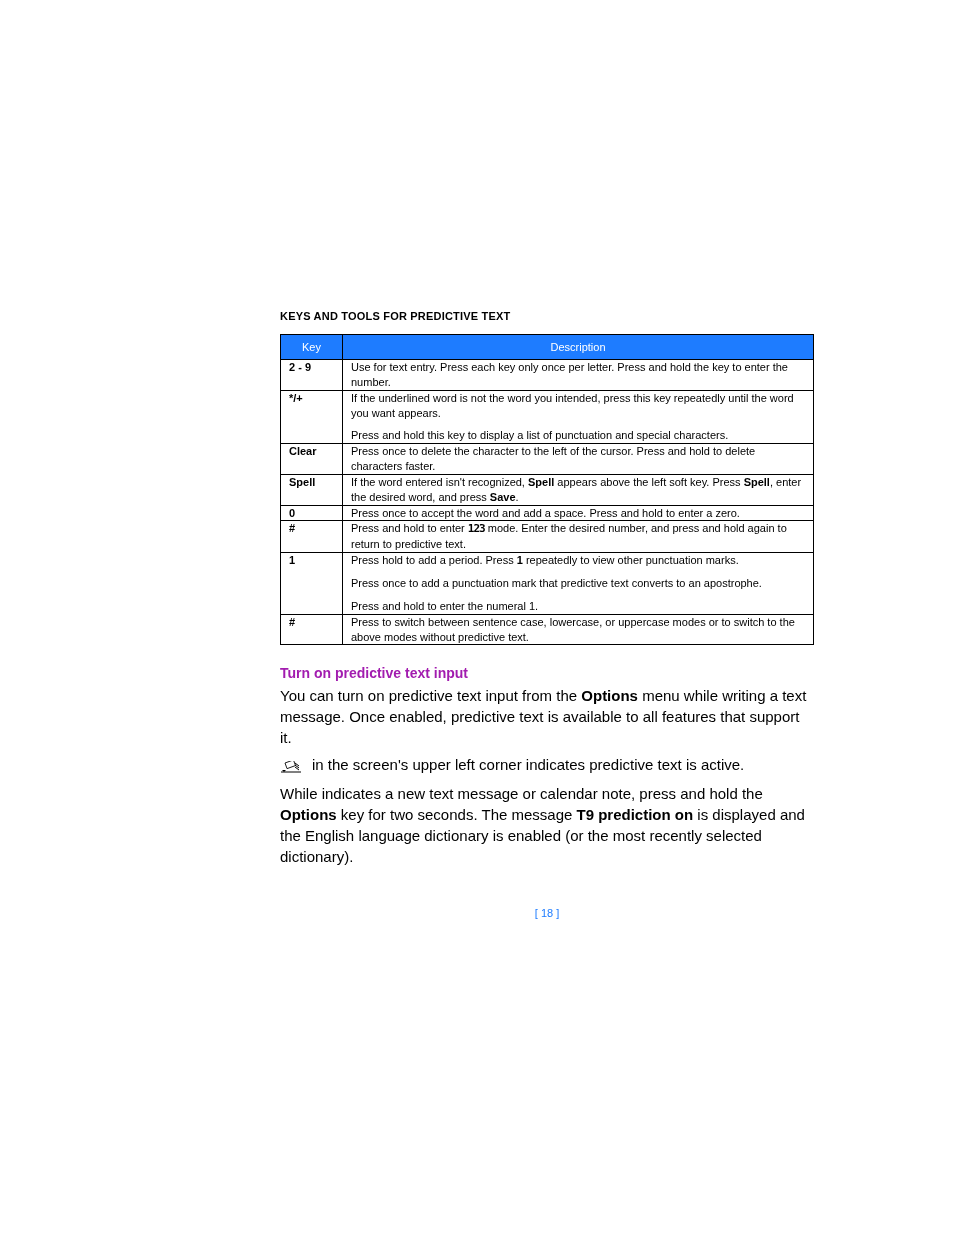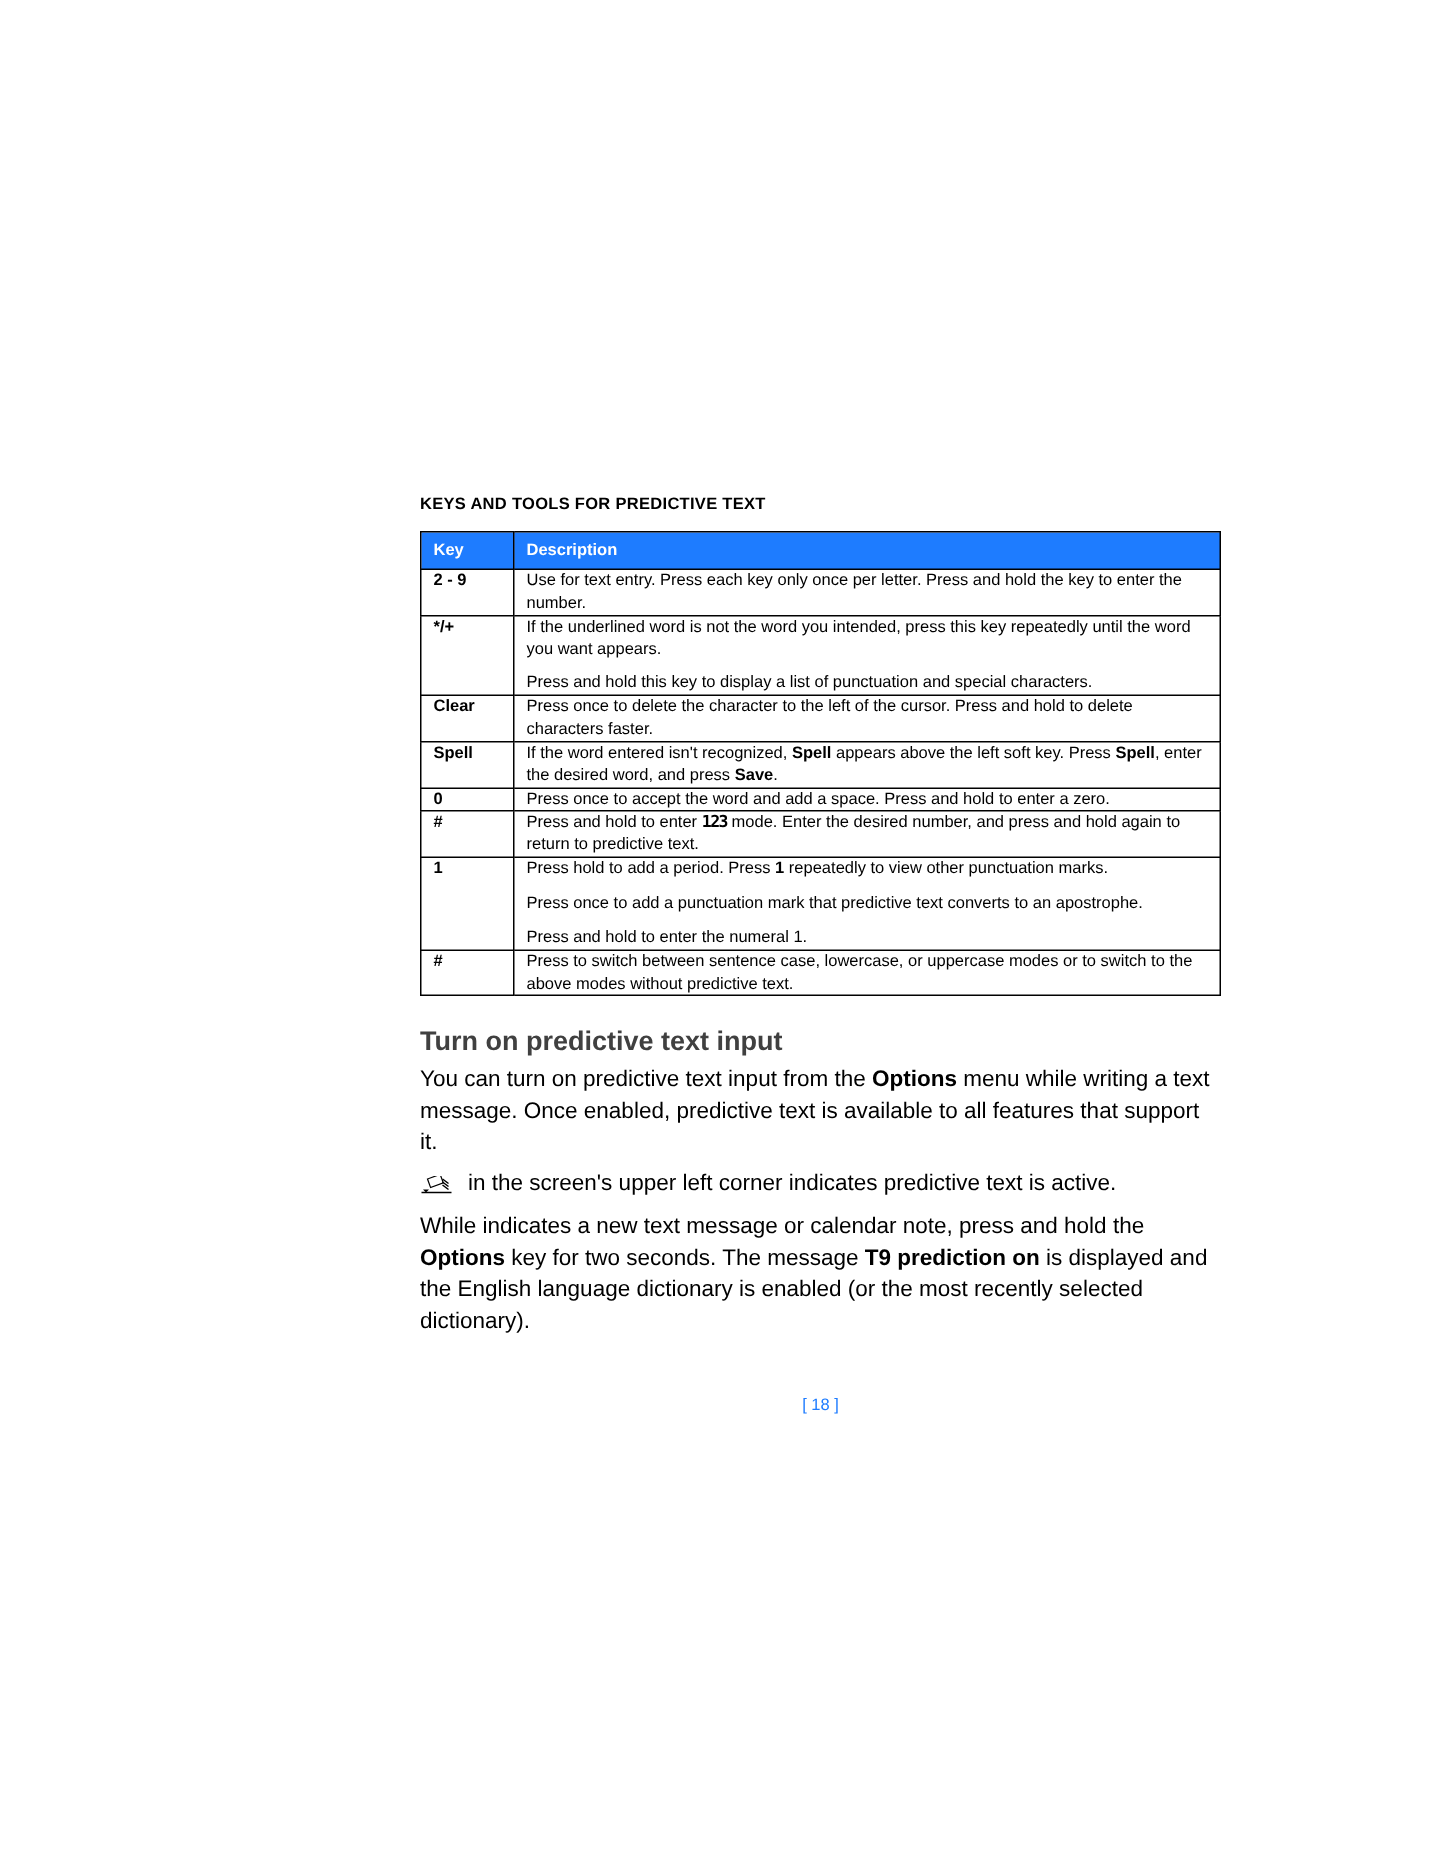--- a/index.html
+++ b/index.html
@@ -1,25 +1,25 @@
 <!DOCTYPE html>
 <html><head>
 <meta charset="utf-8">
 <style>
   * { box-sizing: border-box; margin: 0; padding: 0; }
   html, body { width: 954px; height: 1235px; background: #fff; font-family: Arial, Helvetica, sans-serif; color: #000; }
-  .page { padding: 310px 140px 0 280px; width: 954px; margin-top: 20px; }
+  .page { padding: 310px 140px 0 280px; width: 954px; }
   .section-heading { font-size: 11px; font-weight: bold; letter-spacing: 0.2px; margin-bottom: 12px; }
   table.keydesc { border-collapse: collapse; width: 100%; border: 1px solid #000; }
-  table.keydesc th { background: #1e7cff; color: #fff; text-align: left; font-size: 11px; font-weight: bold; padding: 6px 8px; border: 1px solid #000; }
+  table.keydesc th { background: #1e7cff; color: #fff; text-align: center; font-size: 11px; font-weight: normal; padding: 6px 8px; border: 1px solid #000; }
   table.keydesc th:first-child { width: 62px; }
   table.keydesc td { border: 1px solid #000; padding: 0 8px; vertical-align: top; font-size: 11px; line-height: 1.35; }
   table.keydesc td.keycol { font-weight: bold; }
   .desc-block + .desc-block { margin-top: 8px; }
-  .subsec-title { color: #404040; font-size: 18px; font-weight: bold; margin-top: 20px; margin-bottom: 4px; }
+  .subsec-title { color: #a21caf; font-size: 14px; font-weight: bold; margin-top: 20px; margin-bottom: 4px; }
   .body-text { font-size: 15px; line-height: 1.4; margin-bottom: 6px; }
   .icon-row { display: flex; align-items: center; gap: 10px; margin: 6px 0 8px 0; }
   .pencil-icon { width: 22px; height: 12px; display: inline-block; }
   .subsub-heading { font-size: 11px; font-weight: bold; margin-top: 6px; margin-bottom: 2px; }
   .page-num { text-align: center; font-size: 11px; color: #1e7cff; margin-top: 40px; }
   .inline-123 { font-family: monospace; font-weight: bold; letter-spacing: -1px; }
   b { font-weight: bold; }
 </style>
 </head>
 <body>

